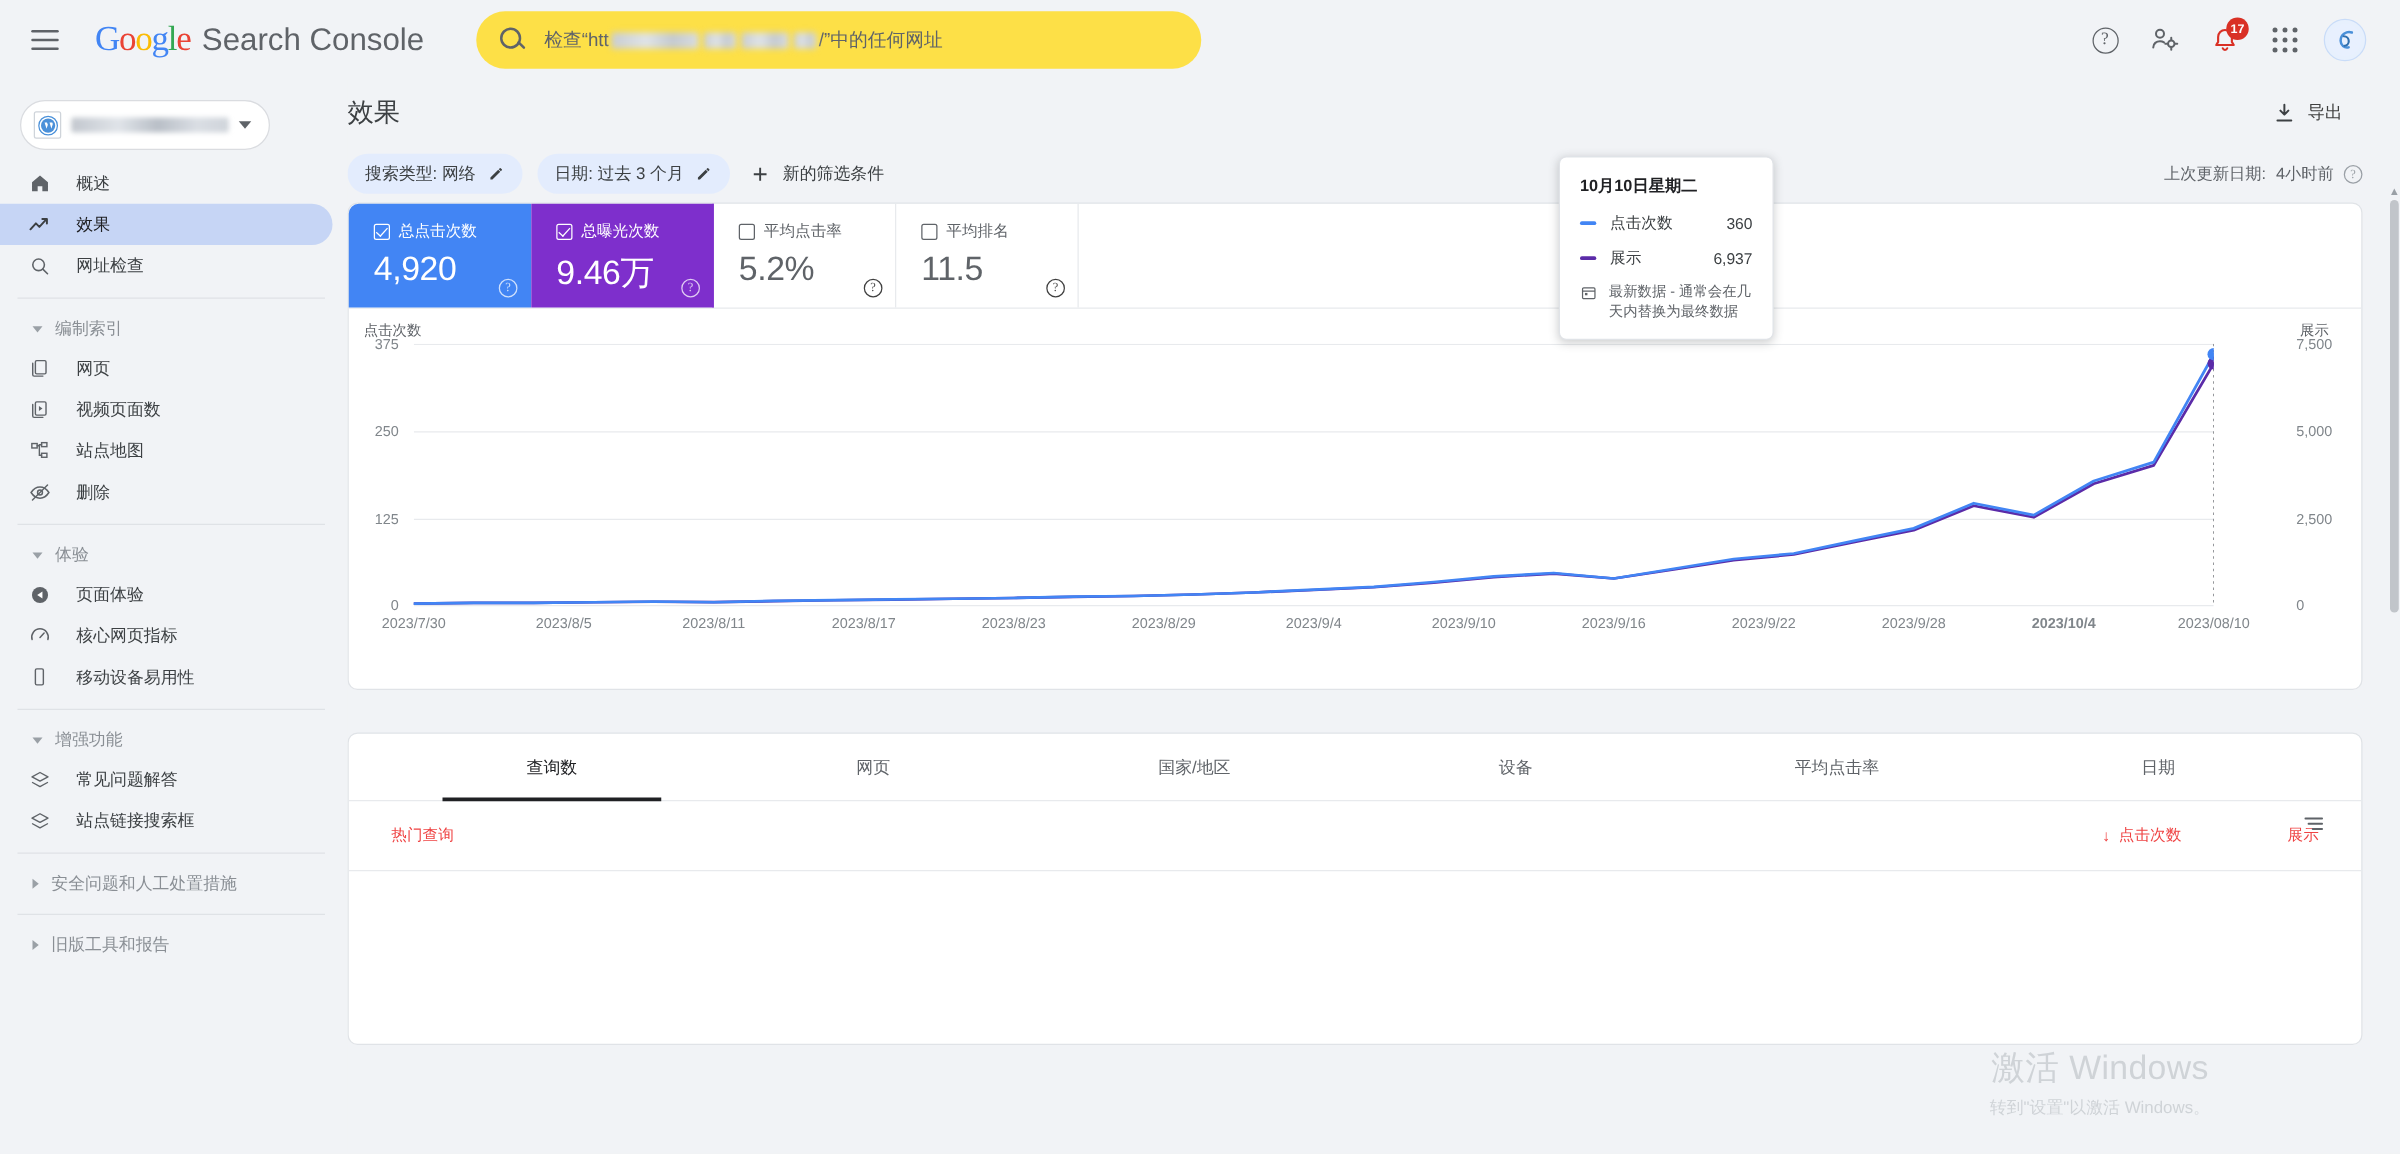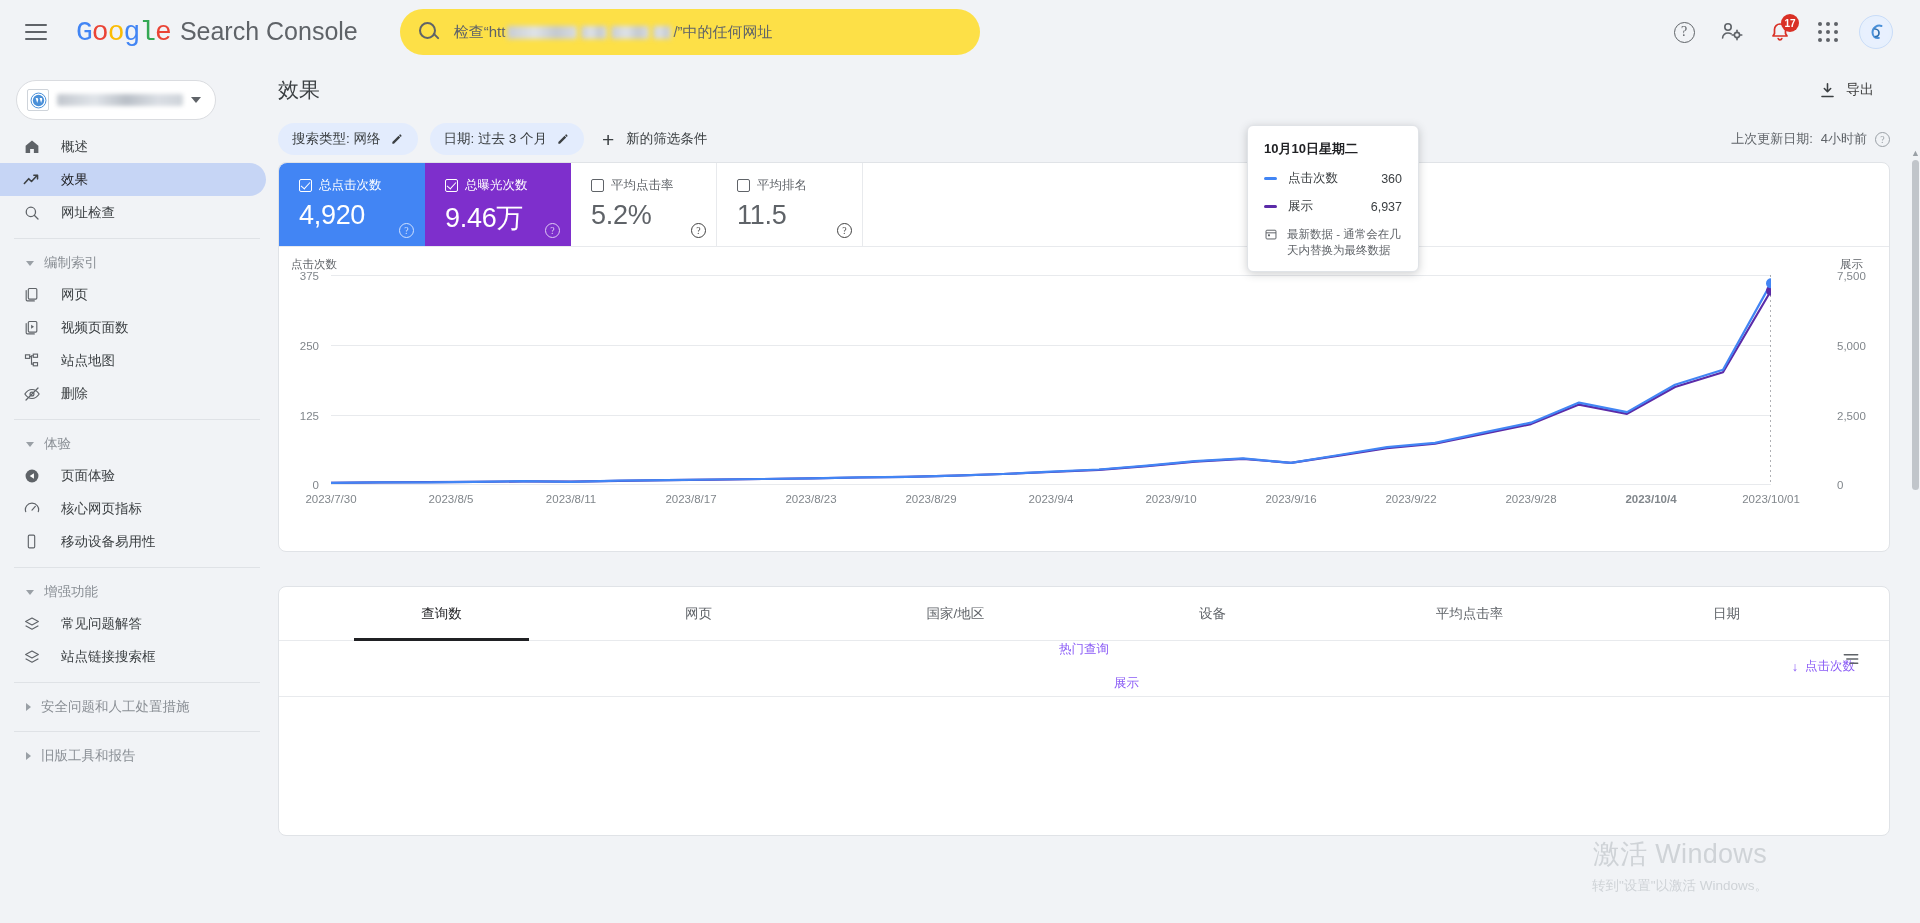--- a/index.html
+++ b/index.html
@@ -17,21 +17,21 @@
     position: absolute; top: 0; left: 0; width: 1920px; height: 64px;
     background: #f1f3f6; display: flex; align-items: center;
   }
   .hamburger {
     width: 48px; height: 48px; margin-left: 12px;
     display: flex; flex-direction: column; justify-content: center;
     align-items: center; gap: 5px; cursor: pointer; border-radius: 50%;
   }
   .hamburger span { display: block; width: 22px; height: 2px; background: #5f6368; border-radius: 1px;}
   .brand { display: flex; align-items: baseline; margin-left: 16px; white-space: nowrap;}
-  .glogo { font-size: 28px; letter-spacing: -1px; font-family: Liberation Mono, monospace; }
+  .glogo { font-size: 28px; letter-spacing: -1px; font-family: Liberation Serif, serif; }
   .glogo .b { color:#4285F4 } .glogo .r { color:#EA4335 } .glogo .y { color:#FBBC05 }
   .glogo .b2 { color:#4285F4 } .glogo .g { color:#34A853 } .glogo .r2 { color:#EA4335 }
   .brand-name { font-size: 25px; color: #5f6368; margin-left: 9px; font-weight: 400; }
 
   .searchwrap {
     margin-left: 42px; width: 580px; height: 46px;
     background: #fde047; border-radius: 24px;
     display: flex; align-items: center; padding: 0 18px; cursor: text;
   }
   .search-icon { width: 22px; height: 22px; flex: none; position: relative; }
@@ -204,21 +204,21 @@
   .tab {
     flex:1; display:flex; align-items:center; justify-content:center;
     font-size:13.5px; color:#5f6368; cursor:pointer; position:relative;
   }
   .tab.active { color:#202124; }
   .tab.active::after {
     content:""; position:absolute; bottom:-1px; left:16%; right:16%; height:3px; background:#202124;
   }
   .tablehdr {
     display:flex; align-items:center; height: 56px; padding: 0 34px;
-    border-bottom:1px solid #e8eaed; font-size:12.5px; color:#8b5cf6;flex-direction:column;
+    border-bottom:1px solid #e8eaed; font-size:12.5px; color:#ef4444;
   }
   .th-left { }
   .th-clicks { margin-left:auto; display:flex; align-items:center; gap:7px; width: 150px; justify-content:flex-end; }
   .th-imp { width: 110px; text-align:right; }
   .filter-ico { position:absolute; right: 28px; top: 62px; cursor:pointer; }
 
   
   .watermark {
     position:absolute; right: 152px; bottom: 28px; text-align:center;
     color: #cfd3d7; pointer-events:none; user-select:none; z-index: 5;
@@ -582,21 +582,21 @@
           <div class="xtick" style="left: 247px; top: 246px;">2023/8/11</div>
           <div class="xtick" style="left: 367px; top: 246px;">2023/8/17</div>
           <div class="xtick" style="left: 487px; top: 246px;">2023/8/23</div>
           <div class="xtick" style="left: 607px; top: 246px;">2023/8/29</div>
           <div class="xtick" style="left: 727px; top: 246px;">2023/9/4</div>
           <div class="xtick" style="left: 847px; top: 246px;">2023/9/10</div>
           <div class="xtick" style="left: 967px; top: 246px;">2023/9/16</div>
           <div class="xtick" style="left: 1087px; top: 246px;">2023/9/22</div>
           <div class="xtick" style="left: 1207px; top: 246px;">2023/9/28</div>
           <div class="xtick" style="left: 1327px; top: 246px; font-weight: bold;">2023/10/4</div>
-          <div class="xtick" style="left: 1447px; top: 246px;">2023/10/01</div>
+          <div class="xtick" style="left: 1447px; top: 246px;">2023/08/10</div>
         </div>
 
       <div class="tooltip" style="left:968px; top:-122px;">
         <div class="tt-date">10月10日星期二</div>
         <div class="tt-row">
           <span class="tt-dash" style="background:#4285f4"></span>
           <span>点击次数</span>
           <span class="tt-val">360</span>
         </div>
         <div class="tt-row">

